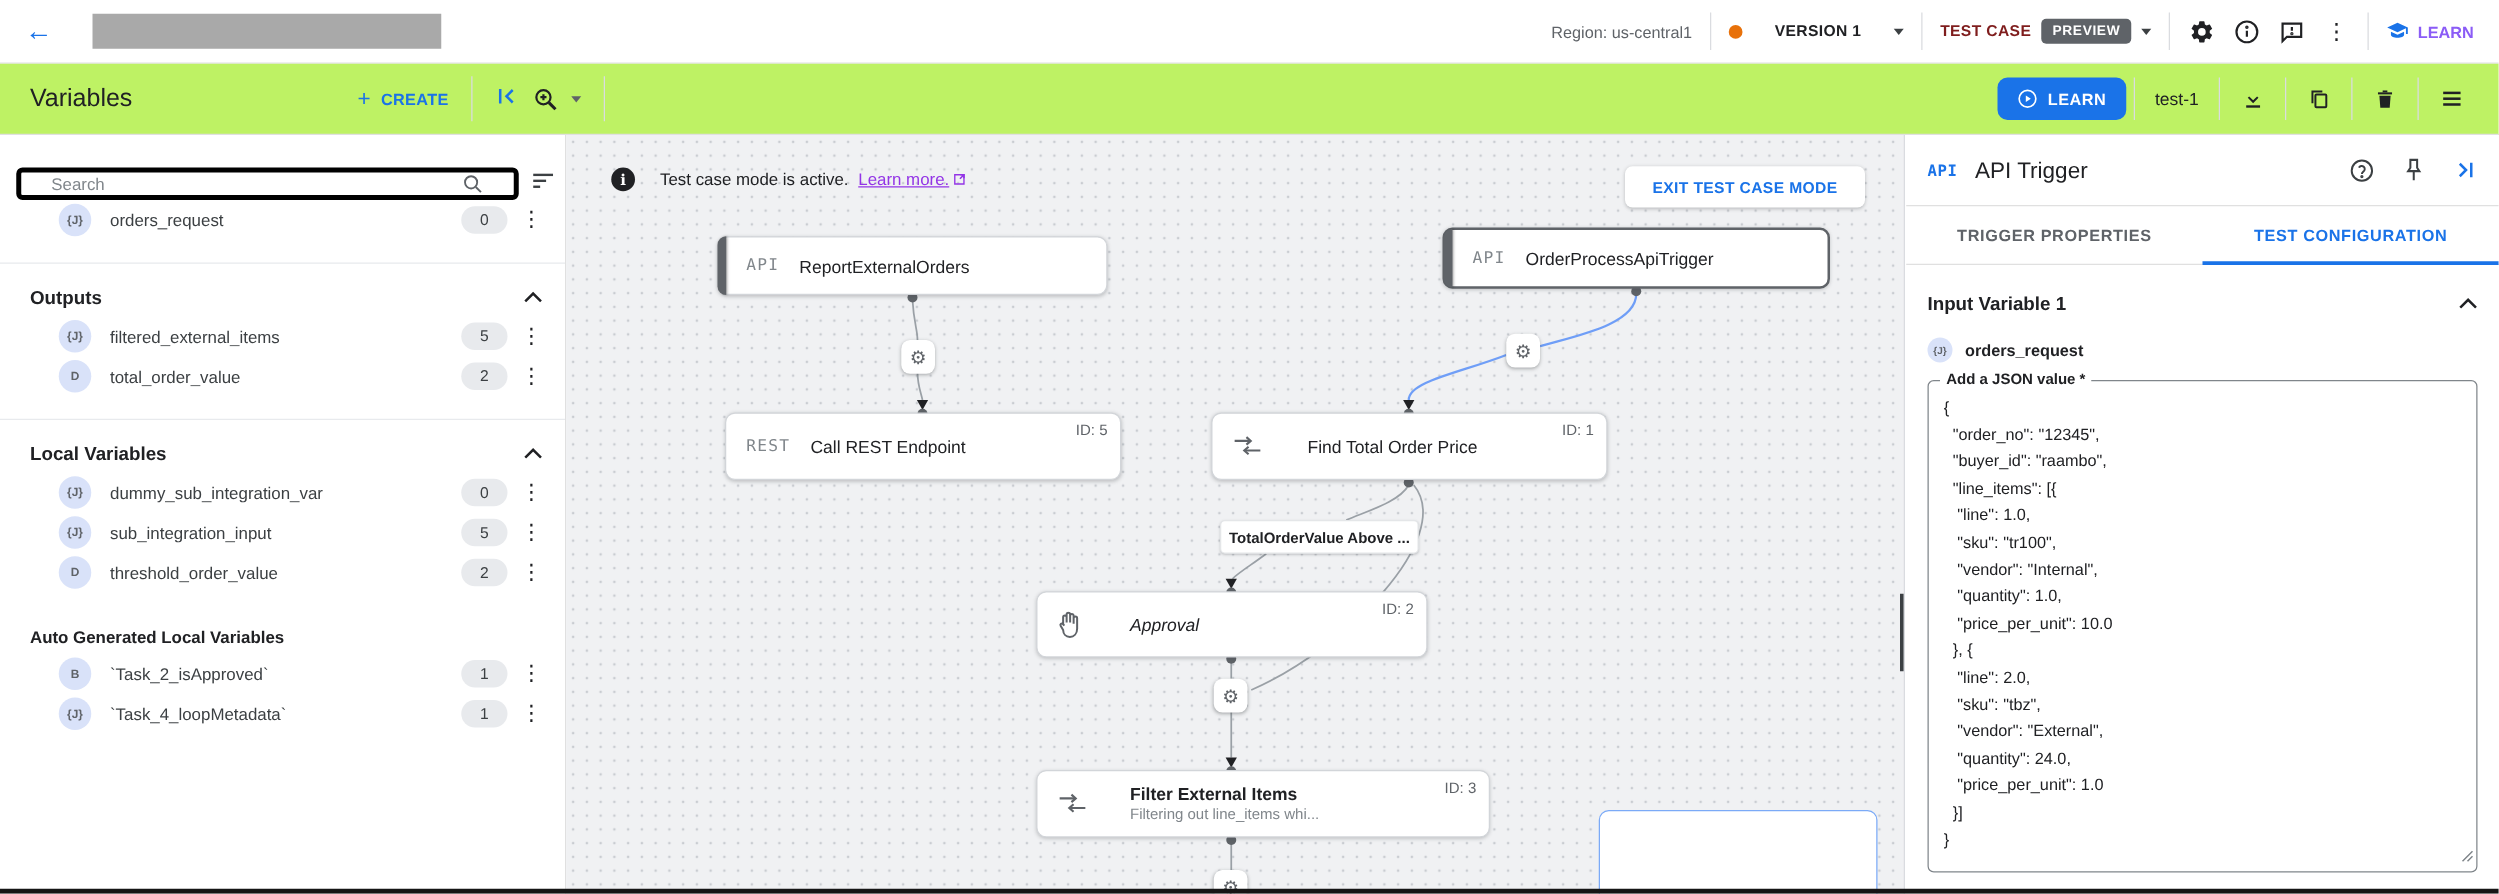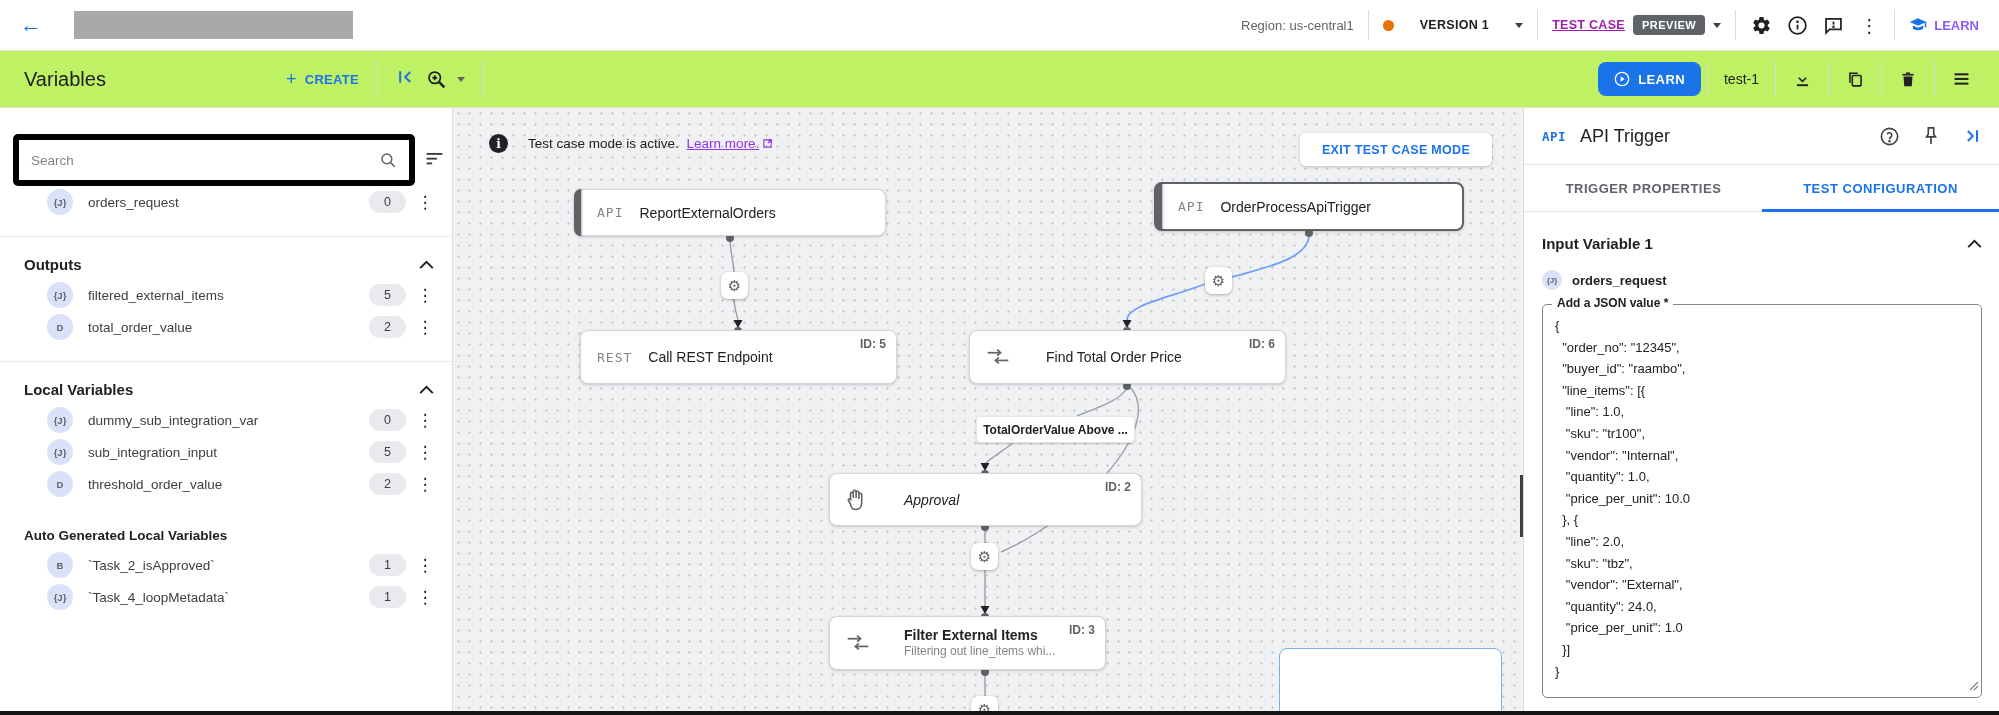--- a/index.html
+++ b/index.html
@@ -13,21 +13,21 @@
   .redacted { width:279px; height:28px; background:#a9a9a9; margin-left:32px; }
   .appbar-right { margin-left:auto; display:flex; align-items:center; gap:14px; }
   .vdiv { width:1px; height:30px; background:#dadce0; }
   .region-text { font-size:13px; color:#5f6368; }
   .version-chip { display:flex; align-items:center; gap:26px; cursor:pointer; }
   .dot-orange { width:11px; height:11px; border-radius:50%; background:#e8710a; }
   .version-label { font-size:12.5px; font-weight:bold; color:#202124; letter-spacing:.3px; }
   .caret { width:0; height:0; border-left:4.5px solid transparent; border-right:4.5px solid transparent;
            border-top:5px solid #3c4043; display:inline-block; }
   .testcase-chip { display:flex; align-items:center; gap:8px; cursor:pointer; }
-  .testcase-label { font-size:12.5px; font-weight:bold; color:#a21caf; letter-spacing:.3px;text-decoration:underline; }
+  .testcase-label { font-size:12.5px; font-weight:bold; color:#7f1d1d; letter-spacing:.3px; }
   .preview-badge { background:#5f6368; color:#fff; font-size:11px; font-weight:bold; letter-spacing:.5px;
                    padding:4px 9px; border-radius:4px; }
   .hicon { width:22px; height:22px; display:flex; align-items:center; justify-content:center; cursor:pointer; }
   .hicon svg { display:block; }
   .learn-btn { display:flex; align-items:center; gap:7px; color:#8b5cf6; font-size:13px; font-weight:bold; cursor:pointer; }
 
   
   .toolbar { position:absolute; left:0; top:51px; width:1999px; height:57px; background:#bef264;
              border-bottom:1px solid #e0e0e0; display:flex; align-items:center; }
   .page-title { font-size:20px; color:#202124; margin-left:24px; }
@@ -42,22 +42,22 @@
               font-size:13px; font-weight:bold; letter-spacing:.4px; display:flex; align-items:center; gap:8px;
               cursor:pointer; font-family:"Liberation Sans",sans-serif; }
   .test-name { font-size:14px; color:#202124; margin:0 10px; }
   .ticon { width:40px; height:34px; display:flex; align-items:center; justify-content:center; cursor:pointer; }
   .tb-sep { width:1px; height:34px; background:#dadce0; margin:0 6px; }
 
   
   .sidebar { position:absolute; left:0; top:108px; width:453px; height:607px; background:#fff;
              border-right:1px solid #e0e0e0; overflow:hidden; }
   .search-row { display:flex; align-items:center; margin:26px 12px 0 13px; gap:10px; }
-  .search-box { flex:0 0 402px; height:52px; border:6px solid #000000; border-radius:5px; display:flex;
-                align-items:center; padding:0 12px; }
+  .search-box { flex:0 0 402px; height:26px; border:4px solid #000000; border-radius:5px; display:flex;
+                align-items:center; padding:0 24px; }
   .search-box input { border:none; outline:none; flex:1; font-size:13.5px; color:#202124;
                       font-family:"Liberation Sans",sans-serif; }
   .search-box input::placeholder { color:#80868b; }
   .sort-icon { cursor:pointer; }
   .sec-header { display:flex; align-items:center; margin:24px 18px 6px 24px; }
   .sec-title { font-size:15px; font-weight:bold; color:#202124; }
   .sec-title.small { font-size:13.5px; }
   .sec-chev { margin-left:auto; cursor:pointer; }
   .var-row { display:flex; align-items:center; height:32px; padding:0 14px 0 47px; cursor:pointer; }
   .vicon { width:26px; height:26px; border-radius:50%; background:#d9e2f9; color:#5f6368; font-size:9.5px;
@@ -81,21 +81,21 @@
   .btext { font-size:13.5px; color:#202124; }
   .blink { color:#9334e6; text-decoration:underline; cursor:pointer; margin-left:4px; }
   .ext-ico { display:inline-block; vertical-align:-1px; margin-left:3px; }
   .exit-btn { position:absolute; left:847px; top:25px; width:192px; height:33px; background:#fff; border:none;
               border-radius:6px; color:#1a73e8; font-size:12.5px; font-weight:bold; letter-spacing:.3px;
               box-shadow:0 1px 3px rgba(60,64,67,.3); cursor:pointer; font-family:"Liberation Sans",sans-serif; }
 
   .node { position:absolute; background:#fff; border:1px solid #d2d5d9; border-radius:8px;
           box-shadow:0 1px 3px rgba(60,64,67,.25); display:flex; align-items:center; padding:0 16px; gap:16px;
           cursor:pointer; }
-  .node .nid { position:absolute; top:6px; right:10px; font-size:12px; color:#5f6368;font-weight:bold; }
+  .node .nid { position:absolute; top:6px; right:10px; font-size:12px; color:#5f6368; }
   .node-title { font-size:14px; color:#202124; }
   .trigger { padding-left:22px; }
   .trigger::before { content:""; position:absolute; left:-1px; top:-1px; bottom:-1px; width:7px;
                      background:#5f6368; border-radius:8px 0 0 8px; box-shadow:1px 0 2px rgba(0,0,0,.3); }
   .trigger.selected { border:2px solid #5f6368; }
   .api-badge { font-family:"DejaVu Sans Mono",monospace; font-size:13px; color:#80868b; letter-spacing:1px; }
   .node-2line { display:flex; flex-direction:column; justify-content:center; line-height:1.3; }
   .node-sub { font-size:12px; color:#80868b; }
   .edge-label { position:absolute; left:523px; top:308px; width:159px; height:27px; background:#fff;
                 border:1px solid #e4e6e8; border-radius:4px; box-shadow:0 1px 2px rgba(60,64,67,.25);
@@ -422,36 +422,36 @@
   <div class="node" style="left:516px;top:222px;width:317px;height:54px;">
     <span style="display:flex;">
       <svg width="24" height="18" viewBox="0 0 28 20" fill="none" stroke="#5f6368" stroke-width="2">
           <path d="M2 5h14"></path>
           <path d="M13 1.5 17 5l-4 3.5" fill="none"></path>
           <path d="M26 14H12"></path>
           <path d="M15 10.5 11 14l4 3.5" fill="none"></path>
         </svg>
     </span>
     <span class="node-title" style="margin-left:20px;">Find Total Order Price</span>
-    <span class="nid">ID: 6</span>
+    <span class="nid">ID: 1</span>
   </div>
 
   <div class="edge-label">TotalOrderValue Above ...</div>
 
   <div class="node" style="left:376px;top:365px;width:313px;height:53px;">
     <span style="display:flex;">
       <svg width="20" height="22" viewBox="0 0 20 22" fill="none" stroke="#5f6368" stroke-width="1.6">
           <path d="M4.5 10V4.8a1.4 1.4 0 0 1 2.8 0V9M7.3 9V2.6a1.4 1.4 0 0 1 2.8 0V9M10.1 9V3.6a1.4 1.4 0 0 1 2.8 0V10M12.9 10V5.6a1.4 1.4 0 0 1 2.8 0V14c0 4-2.5 6.5-5.8 6.5S4.6 18 4.5 15l-2-3.4c-.7-1.2.8-2.4 1.8-1.4l1.2 1.3"></path>
         </svg>
     </span>
     <span class="node-title" style="margin-left:22px;font-style:italic;">Approval</span>
     <span class="nid">ID: 2</span>
   </div>
 
-  <div class="node" style="left:376px;top:508px;width:277px;height:54px;">
+  <div class="node" style="left:376px;top:508px;width:363px;height:54px;">
     <span style="display:flex;">
       <svg width="24" height="18" viewBox="0 0 28 20" fill="none" stroke="#5f6368" stroke-width="2">
           <path d="M2 5h14"></path>
           <path d="M13 1.5 17 5l-4 3.5" fill="none"></path>
           <path d="M26 14H12"></path>
           <path d="M15 10.5 11 14l4 3.5" fill="none"></path>
         </svg>
     </span>
     <div class="node-2line" style="margin-left:18px;">
       <span class="node-title" style="font-weight:bold;">Filter External Items</span>

